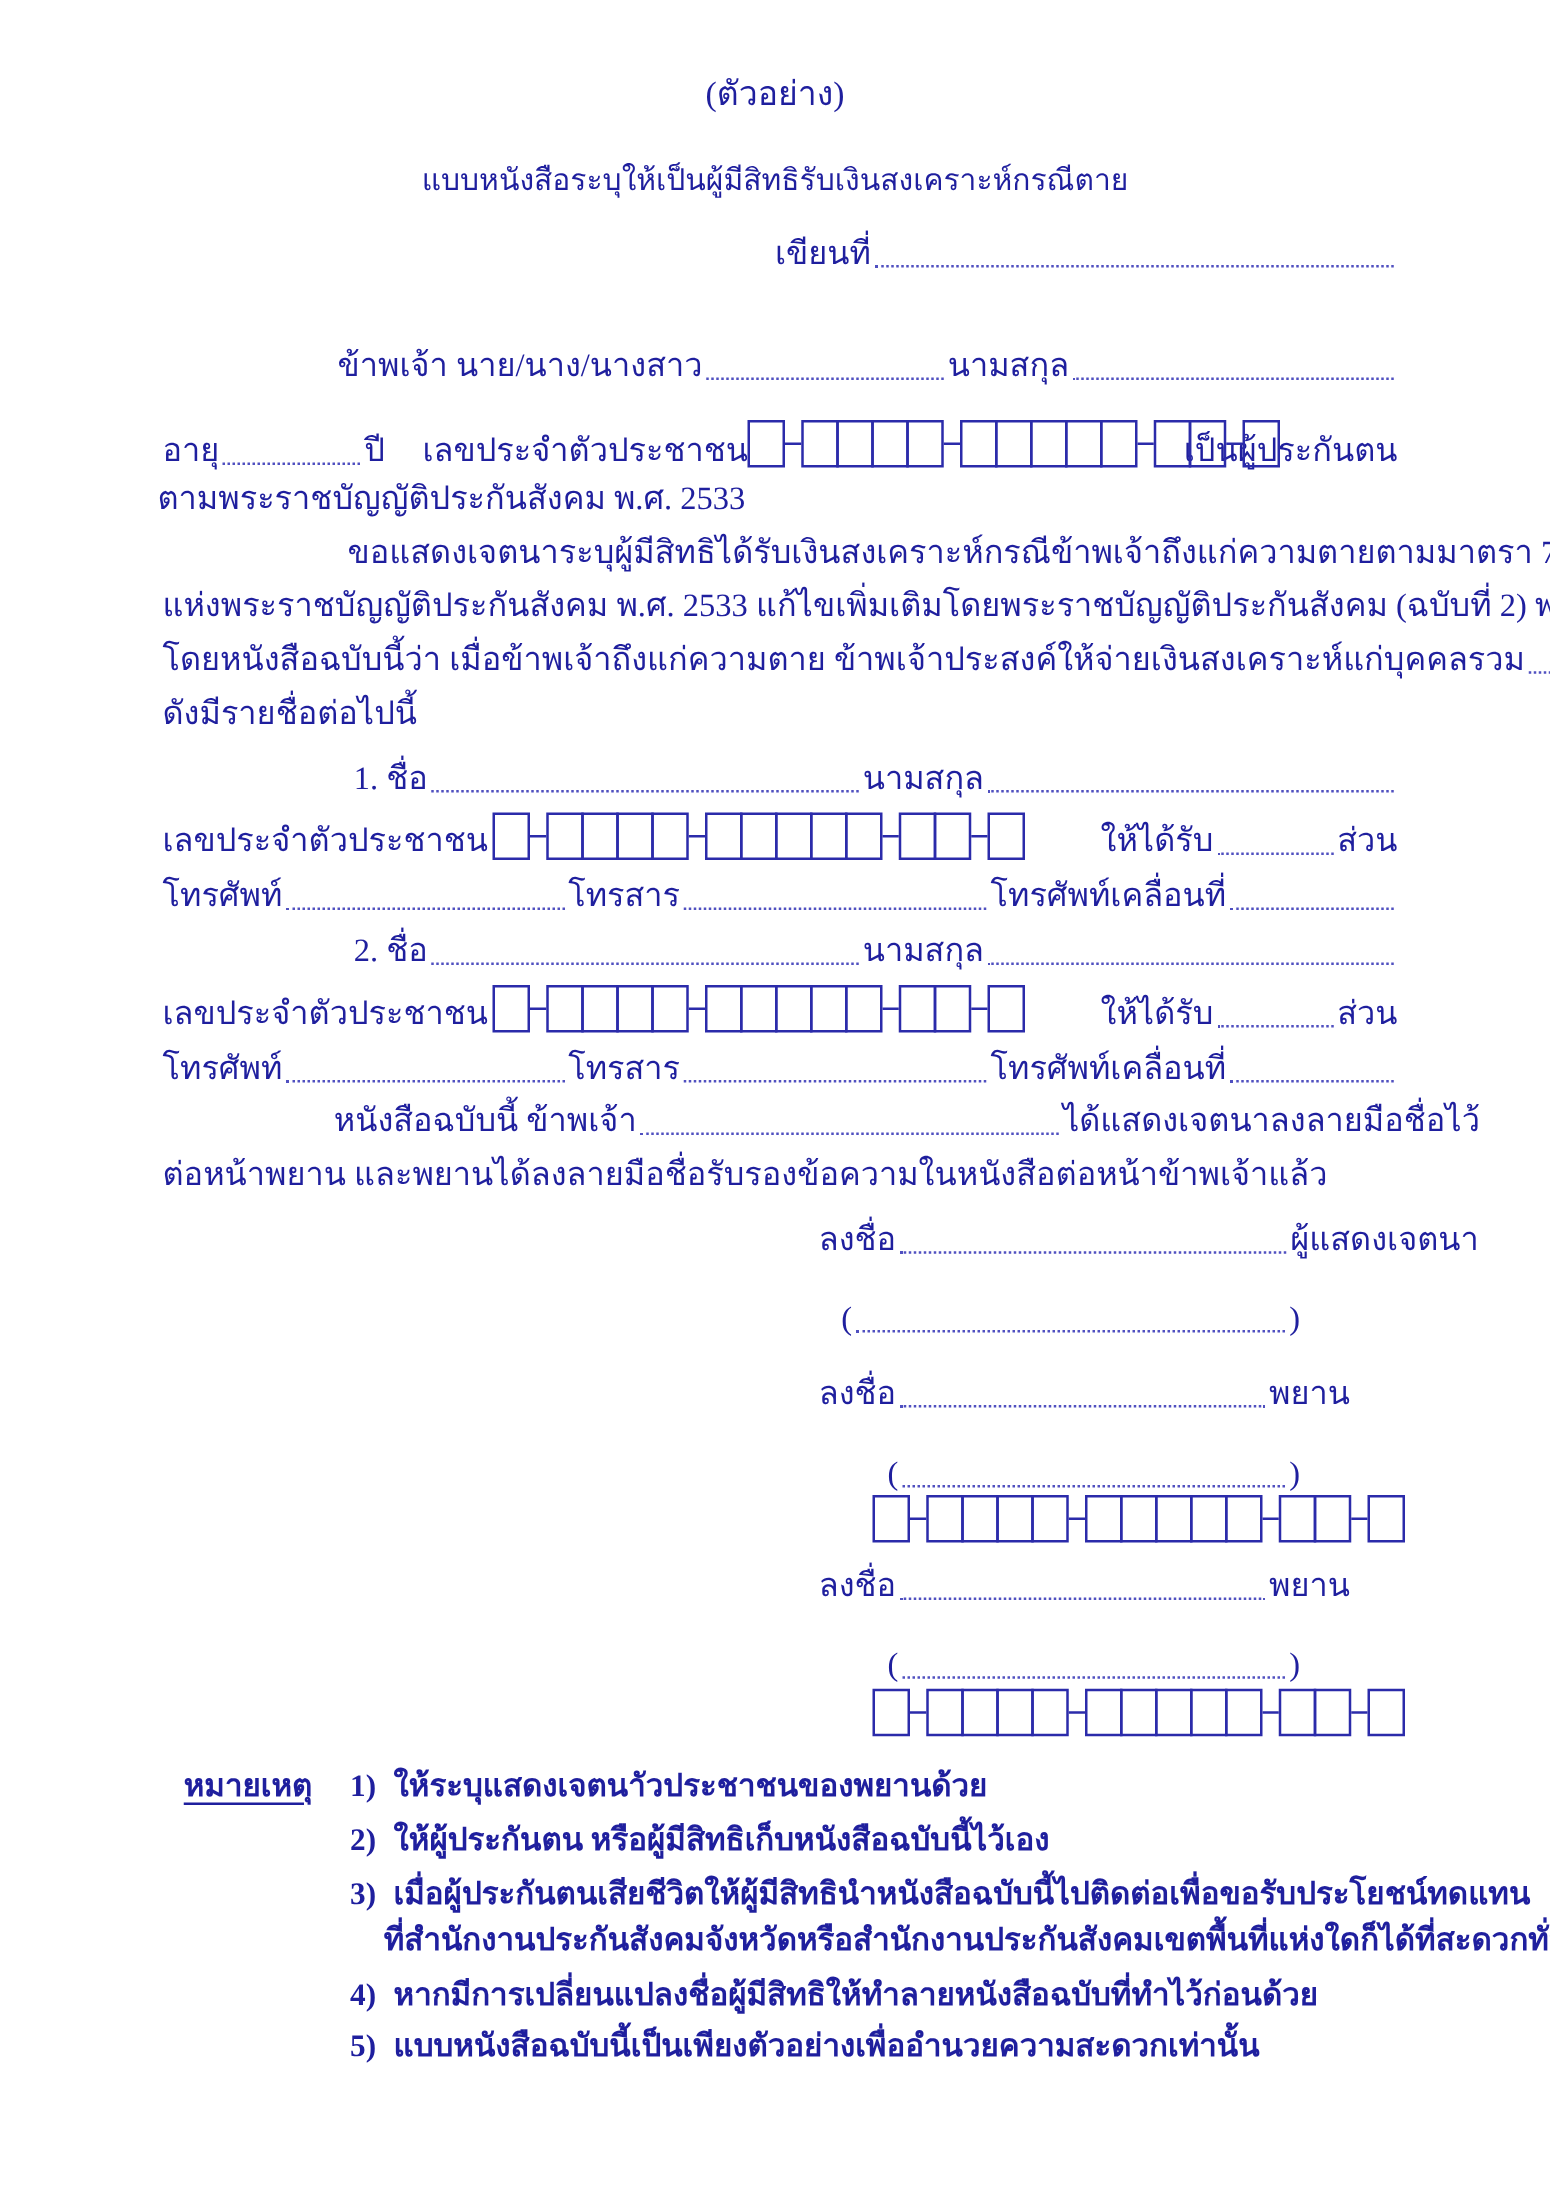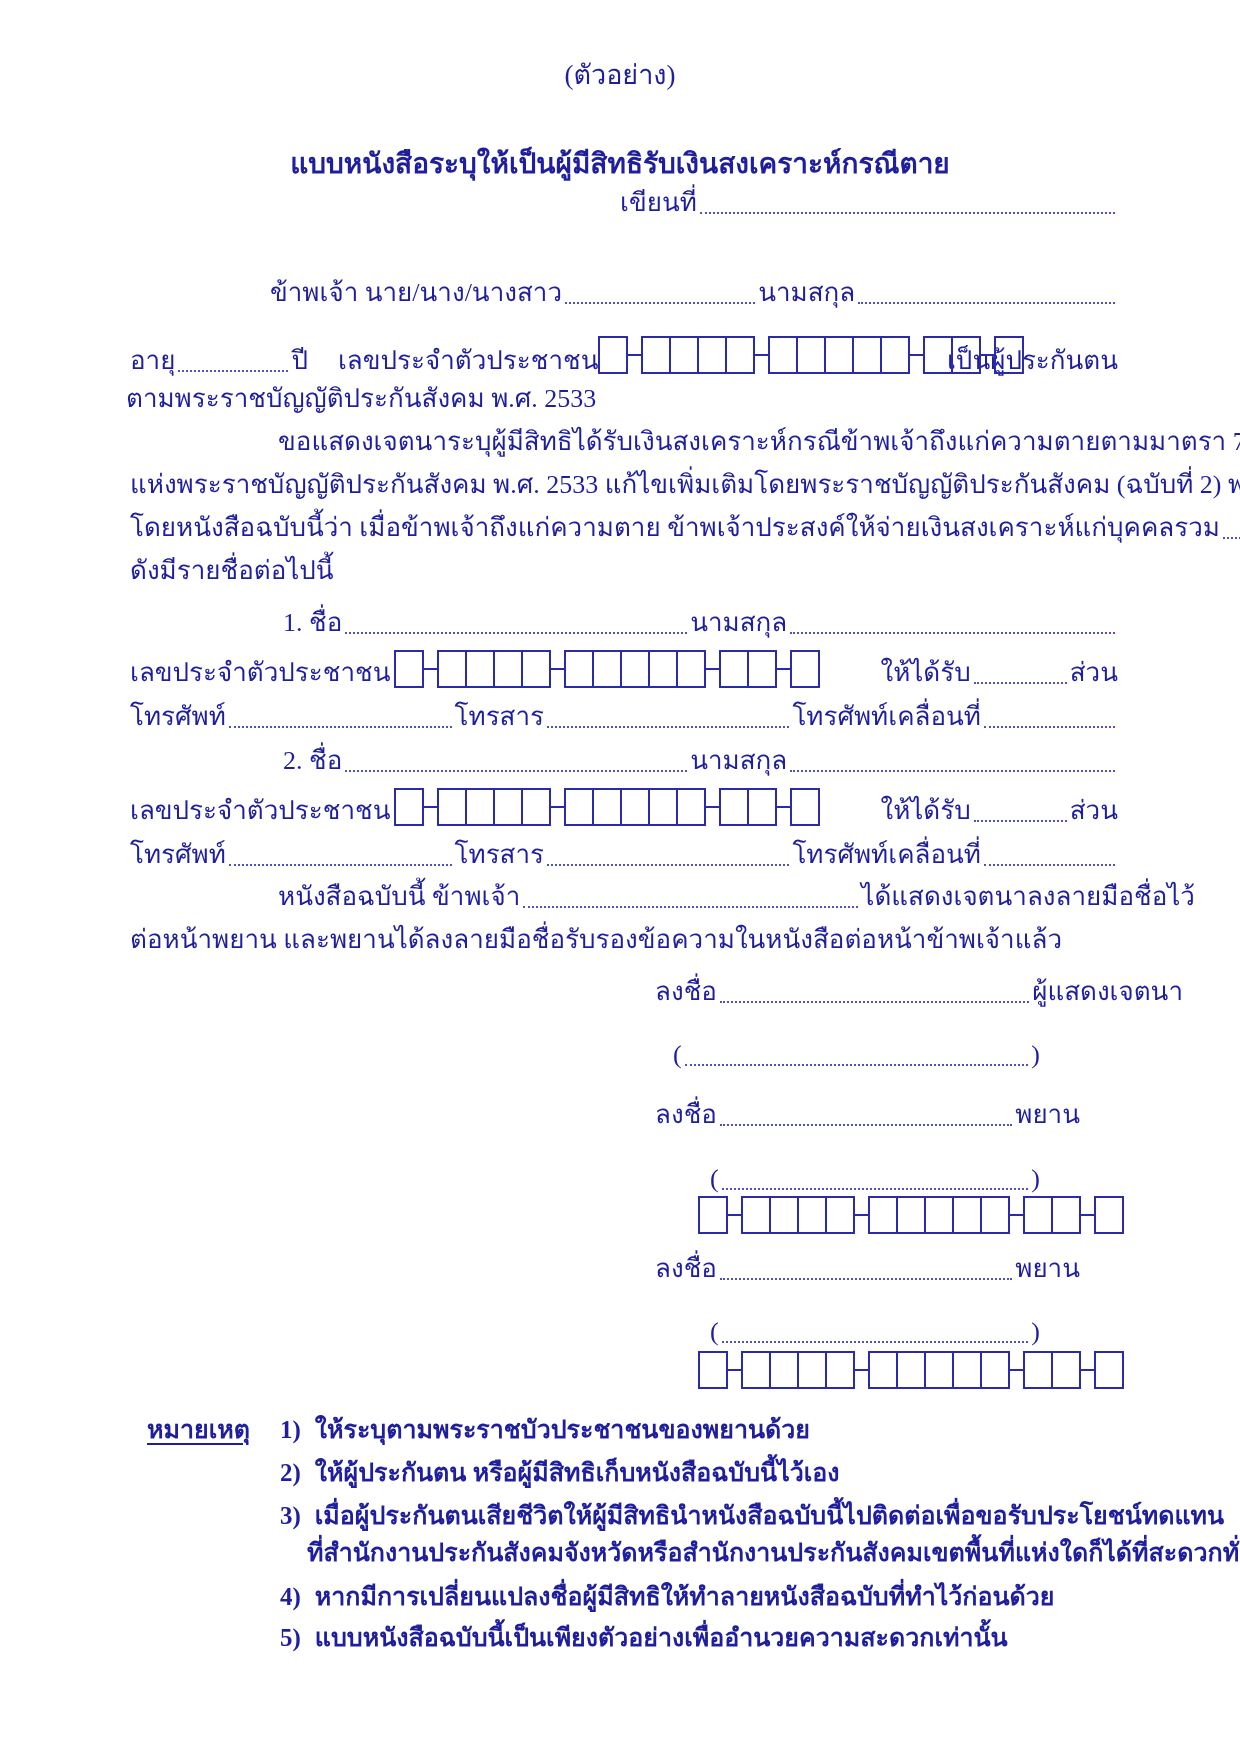--- a/index.html
+++ b/index.html
@@ -14,21 +14,21 @@
   .dots{flex:1 1 auto;border-bottom:2px dotted #5050c0;margin:0 3px 6px 3px;min-width:18px;}
   .dots.fx{flex:0 0 auto;}
   .sp{flex:0 0 auto;}
   .grow{flex:1 1 auto;}
   
   .idboxes{position:absolute;display:flex;align-items:center;height:38px;}
   .grp{display:flex;}
   .bx{width:26px;height:34px;border:2px solid #2b2baa;background:transparent;display:inline-block;}
   .grp .bx + .bx{margin-left:-2px;}
   .conn{width:13px;height:2px;background:#2b2baa;display:inline-block;}
-  .title{font-size:28px;font-weight:bold;margin-top:16px;}
+  .title{font-size:24px;font-weight:normal;}
   .example{font-size:27px;font-weight:normal;}
   .notes{font-size:25px;font-weight:bold;}
   .uline{text-decoration:underline;text-underline-offset:5px;margin-left:15px;}
 </style>
 </head>
 <body>
 
 <div class="page">
 
   <div class="row center example" style="top:58px;">
@@ -205,21 +205,21 @@
     </div>
   <div class="row" style="top:838px;left:130px;right:122px;">
     <span class="t">โทรศัพท์</span>
     <span class="dots" style="flex-grow:1.7;"></span>
     <span class="t">โทรสาร</span>
     <span class="dots" style="flex-grow:1.85;"></span>
     <span class="t">โทรศัพท์เคลื่อนที่</span>
     <span class="dots" style="flex-grow:1;"></span>
   </div>
 
-  <div class="row" style="top:880px;left:278px;">
+  <div class="row" style="top:880px;left:267px;">
     <span class="t">หนังสือฉบับนี้ ข้าพเจ้า</span>
     <span class="dots fx" style="width:335px;"></span>
     <span class="t">ได้แสดงเจตนาลงลายมือชื่อไว้</span>
   </div>
   <div class="row" style="top:923px;left:130px;">
     <span class="t">ต่อหน้าพยาน และพยานได้ลงลายมือชื่อรับรองข้อความในหนังสือต่อหน้าข้าพเจ้าแล้ว</span>
   </div>
 
   <div class="row" style="top:975px;left:655px;width:528px;">
     <span class="t">ลงชื่อ</span>
@@ -311,21 +311,21 @@
         <span class="bx"></span>
       </span>
     </div>
 
   <div class="row notes" style="top:1414px;left:132px;">
     <span class="t uline">หมายเหตุ</span>
   </div>
   <div class="row notes" style="top:1414px;left:280px;right:60px;">
     <span class="t">1)</span>
     <span class="sp" style="width:14px;"></span>
-    <span class="t">ให้ระบุตามพระราชบัวประชาชนของพยานด้วย</span>
+    <span class="t">ให้ระบุแสดงเจตนาัวประชาชนของพยานด้วย</span>
   </div>
   <div class="row notes" style="top:1457px;left:280px;right:60px;">
     <span class="t">2)</span>
     <span class="sp" style="width:14px;"></span>
     <span class="t">ให้ผู้ประกันตน หรือผู้มีสิทธิเก็บหนังสือฉบับนี้ไว้เอง</span>
   </div>
   <div class="row notes" style="top:1500px;left:280px;right:60px;">
     <span class="t">3)</span>
     <span class="sp" style="width:14px;"></span>
     <span class="t">เมื่อผู้ประกันตนเสียชีวิตให้ผู้มีสิทธินำหนังสือฉบับนี้ไปติดต่อเพื่อขอรับประโยชน์ทดแทน</span>

